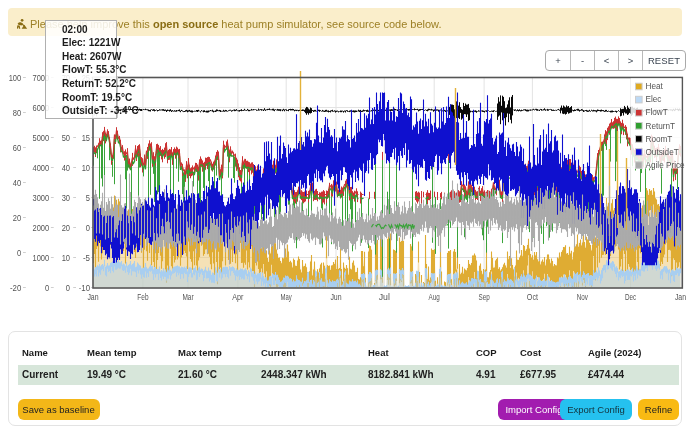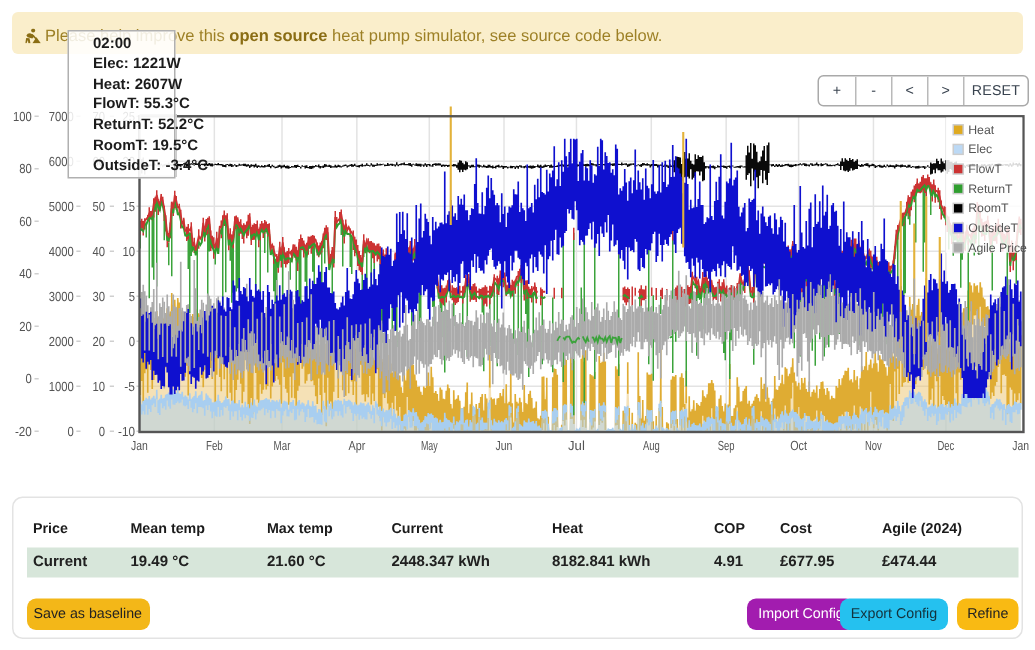--- a/index.html
+++ b/index.html
@@ -178,21 +178,21 @@
       <rect x="635.5" y="148.7" width="6.6" height="6.6" fill="#0f10cf" stroke="#ccc" stroke-width="1"></rect>
       <text x="645.5" y="154.7" font-size="8.2px" fill="#545454" font-family="Liberation Sans, sans-serif">OutsideT</text>
       <rect x="635.5" y="161.8" width="6.6" height="6.6" fill="#ababab" stroke="#ccc" stroke-width="1"></rect>
       <text x="645.5" y="167.8" font-size="8.2px" fill="#545454" font-family="Liberation Sans, sans-serif">Agile Price</text>
   </svg>
 
   <div class="tt2"></div>
   <div class="tooltip">02:00<br>Elec: 1221W<br>Heat: 2607W<br>FlowT: 55.3°C<br>ReturnT: 52.2°C<br>RoomT: 19.5°C<br>OutsideT: -3.4°C</div>
 
   <div class="card"></div>
-  <div class="thead" style="left:22px">Price</div>
+  <div class="thead" style="left:22px">Name</div>
   <div class="thead" style="left:87px">Mean temp</div>
   <div class="thead" style="left:178px">Max temp</div>
   <div class="thead" style="left:261px">Current</div>
   <div class="thead" style="left:368px">Heat</div>
   <div class="thead" style="left:476px">COP</div>
   <div class="thead" style="left:520px">Cost</div>
   <div class="thead" style="left:588px">Agile (2024)</div>
   <div class="trow"></div>
   <div class="tcell" style="left:22px">Current</div>
   <div class="tcell" style="left:87px">19.49 °C</div>

